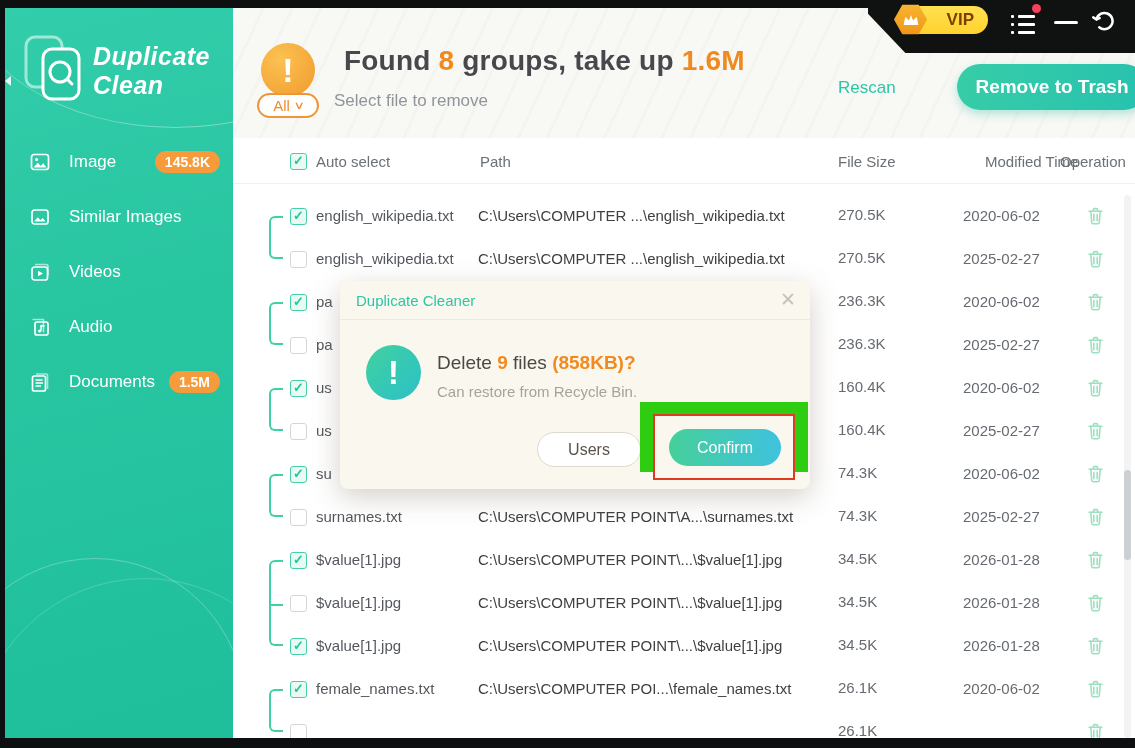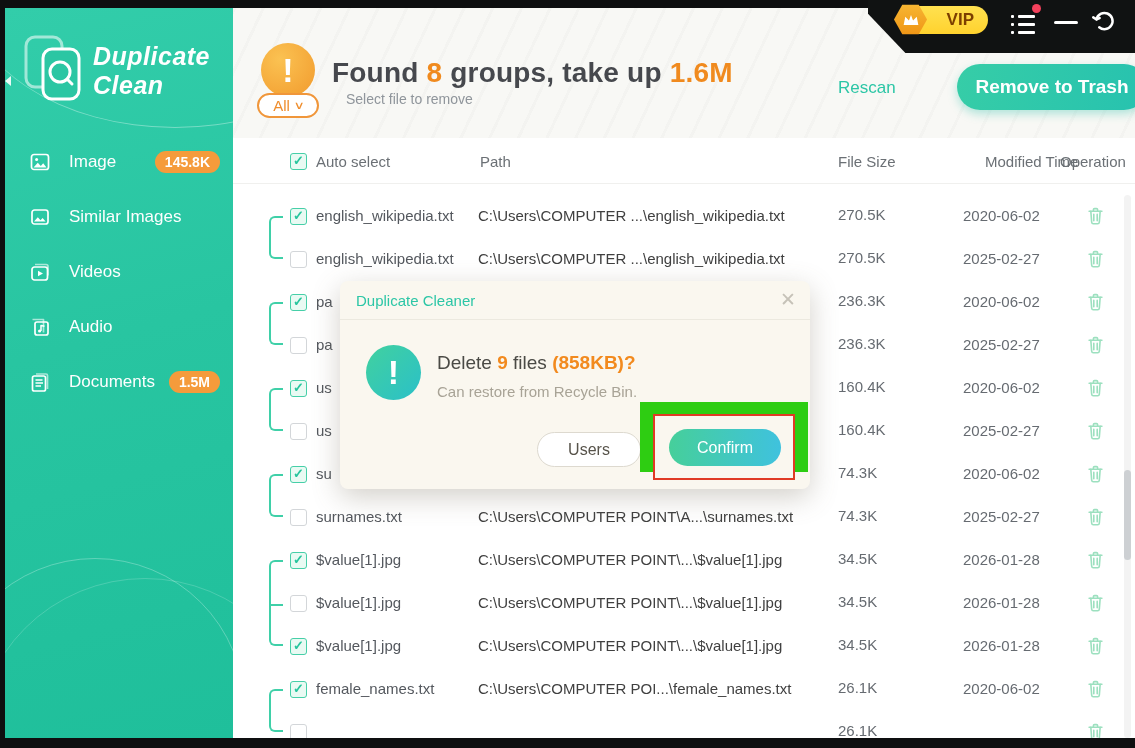--- a/index.html
+++ b/index.html
@@ -37,23 +37,23 @@
   .main { position:absolute; left:228px; top:0; width:902px; height:730px; background:#fff; }
   .hdr { position:absolute; left:0; top:0; width:902px; height:130px; background:#f8f8f5;
          background-image:repeating-linear-gradient(115deg, rgba(120,120,120,.035) 0 3px, transparent 3px 26px); }
   .warn-wrap { position:absolute; left:26px; top:33px; width:60px; height:80px; }
   .warn-circle { position:absolute; left:2px; top:2px; width:54px; height:54px; border-radius:50%;
                  background:radial-gradient(circle at 35% 30%,#fbc252,#f19a2d); color:#fff; font-size:34px; font-weight:800;
                  display:flex; align-items:center; justify-content:center; }
   .all-pill { position:absolute; left:-2px; top:52px; width:62px; height:25px; background:#fff; border:2px solid #f0963a;
               border-radius:13px; color:#ef8d2c; font-size:15px; display:flex; align-items:center; justify-content:center; gap:5px; }
   .all-pill .chev { font-size:11px; transform:scaleX(1.4); }
-  .hdr-title { position:absolute; left:99px; top:37px; font-size:28px; color:#46484d; font-weight:600; letter-spacing:.2px;margin-top:12px; }
+  .hdr-title { position:absolute; left:111px; top:37px; font-size:28px; color:#46484d; font-weight:600; letter-spacing:.2px; }
   .hdr-title .hl { color:#f08a1e; font-weight:700; }
-  .hdr-sub { position:absolute; left:101px; top:83px; font-size:14px; color:#8f959b;margin-left:12px; }
+  .hdr-sub { position:absolute; left:101px; top:83px; font-size:17px; color:#8f959b; }
   .rescan { position:absolute; left:605px; top:70px; font-size:17px; color:#2cc6a6; cursor:pointer; }
   .remove-btn { position:absolute; left:724px; top:56px; width:190px; height:46px; border-radius:23px; border:none;
                 background:linear-gradient(100deg,#36cda7,#27c2af); color:#fff; font-size:19px; font-weight:700;
                 font-family:"Liberation Sans",sans-serif; box-shadow:0 4px 10px rgba(40,190,165,.35); cursor:pointer; }
 
   .thead { position:absolute; left:0; top:132px; width:902px; height:44px; background:#fff; border-bottom:1px solid #f0f0ee; }
   .thead .cb { position:absolute; left:57px; top:13px; }
   .thead .lbl { position:absolute; top:13px; font-size:15px; color:#6b7075; }
   .tbody { position:absolute; left:0; top:187px; width:902px; height:543px; overflow:hidden; background:#fff; }
 

